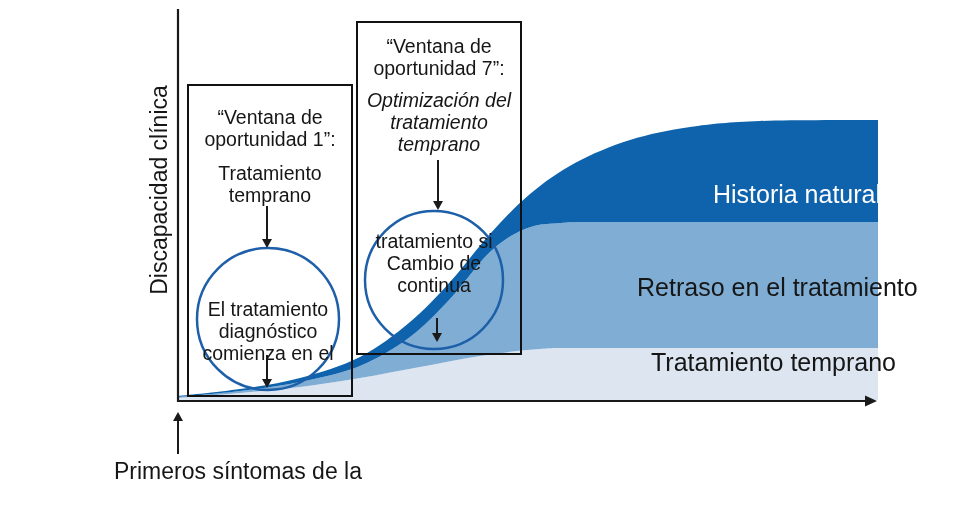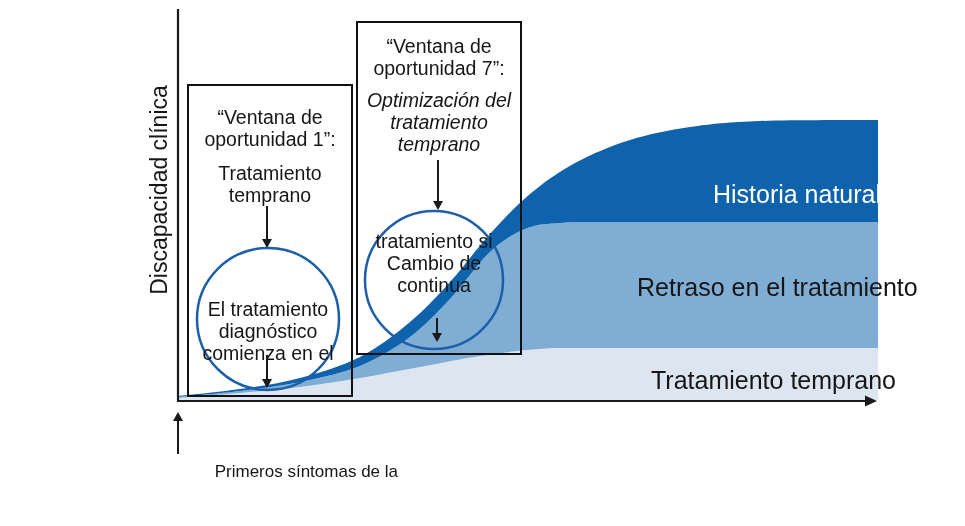--- a/index.html
+++ b/index.html
@@ -12,21 +12,21 @@
   .axis{stroke:var(--ink);stroke-width:2.2;fill:none;}
   .ahead{fill:var(--ink);}
   .ann-circle{fill:none;stroke:var(--circle_stroke);stroke-width:2.5;}
   .arrow{stroke:var(--ink);stroke-width:2;fill:none;}
   .txt{position:absolute;text-align:center;line-height:22px;font-size:19.5px;}
   .wbox{position:absolute;border:2px solid #111;background:transparent;box-sizing:border-box;}
   .ylab{left:19px;top:175px;width:280px;height:30px;font-size:23px;line-height:30px;
         transform:rotate(-90deg);transform-origin:50% 50%;white-space:nowrap;}
   .area-label{font-size:25px;line-height:22px;white-space:nowrap;}
   .area-label.white{color:#ffffff;}
-  .bottom-note{left:78px;top:458px;width:320px;text-align:right;font-size:17px;line-height:27px;}
+  .bottom-note{left:78px;top:458px;width:320px;text-align:center;font-size:23px;line-height:27px;}
 </style>
 </head>
 <body>
 
 <div class="stage" data-name="ms-treatment-window-diagram">
 
   <svg width="965" height="526" viewBox="0 0 965 526" data-name="diagram-svg">
 
     <path data-name="band-temprano" d="M 178 398 C 188.33333333333334 397.1666666666667 219.66666666666666 394.8333333333333 240 393 C 260.3333333333333 391.1666666666667 280 389.5 300 387 C 320 384.5 340 381.3333333333333 360 378 C 380 374.6666666666667 400 370.6666666666667 420 367 C 440 363.3333333333333 460 359 480 356 C 500 353 520 350.3333333333333 540 349 C 560 347.6666666666667 543.6666666666666 348.1666666666667 600 348 C 656.3333333333334 347.8333333333333 831.6666666666666 348 878 348 L 878 400 L 178 400 Z"></path>
     <path data-name="band-retraso" d="M 178 397 C 188.33333333333334 396 219.66666666666666 393.5 240 391 C 260.3333333333333 388.5 280 386.1666666666667 300 382 C 320 377.8333333333333 341.6666666666667 373.5 360 366 C 378.3333333333333 358.5 395 348.1666666666667 410 337 C 425 325.8333333333333 436.6666666666667 313.1666666666667 450 299 C 463.3333333333333 284.8333333333333 477.5 263.6666666666667 490 252 C 502.5 240.33333333333334 513.3333333333334 233.83333333333334 525 229 C 536.6666666666666 224.16666666666666 544.1666666666666 224.16666666666666 560 223 C 575.8333333333334 221.83333333333334 567 222.16666666666666 620 222 C 673 221.83333333333334 835 222 878 222 L 878 348 L 878 348 C 831.6666666666666 348 656.3333333333334 347.8333333333333 600 348 C 543.6666666666666 348.1666666666667 560 347.6666666666667 540 349 C 520 350.3333333333333 500 353 480 356 C 460 359 440 363.3333333333333 420 367 C 400 370.6666666666667 380 374.6666666666667 360 378 C 340 381.3333333333333 320 384.5 300 387 C 280 389.5 260.3333333333333 391.1666666666667 240 393 C 219.66666666666666 394.8333333333333 188.33333333333334 397.1666666666667 178 398 Z"></path>
@@ -90,19 +90,19 @@
     <div data-name="window2-body-line3">temprano</div>
   </div>
   <div class="txt" style="left:361px;top:230px;width:146px;" data-name="circle2-text">
     <div data-name="circle2-line2">tratamiento si</div>
     <div data-name="circle2-line1">Cambio de</div>
     <div data-name="circle2-line4">continua</div>
   </div>
 
   <div class="txt area-label white" style="left:696px;top:183px;width:202px;" data-name="label-historia-natural">Historia natural</div>
   <div class="txt area-label" style="left:637px;top:276px;width:250px;" data-name="label-retraso-tratamiento">Retraso en el tratamiento</div>
-  <div class="txt area-label" style="left:651px;top:369px;width:230px;text-align:center;" data-name="label-tratamiento-temprano">Tratamiento temprano</div>
+  <div class="txt area-label" style="left:651px;top:351px;width:230px;text-align:center;" data-name="label-tratamiento-temprano">Tratamiento temprano</div>
 
   <div class="txt bottom-note" data-name="first-symptoms-annotation">
     <div data-name="first-symptoms-line1">Primeros síntomas de la</div>
   </div>
 
 </div>
 
 </body></html>

